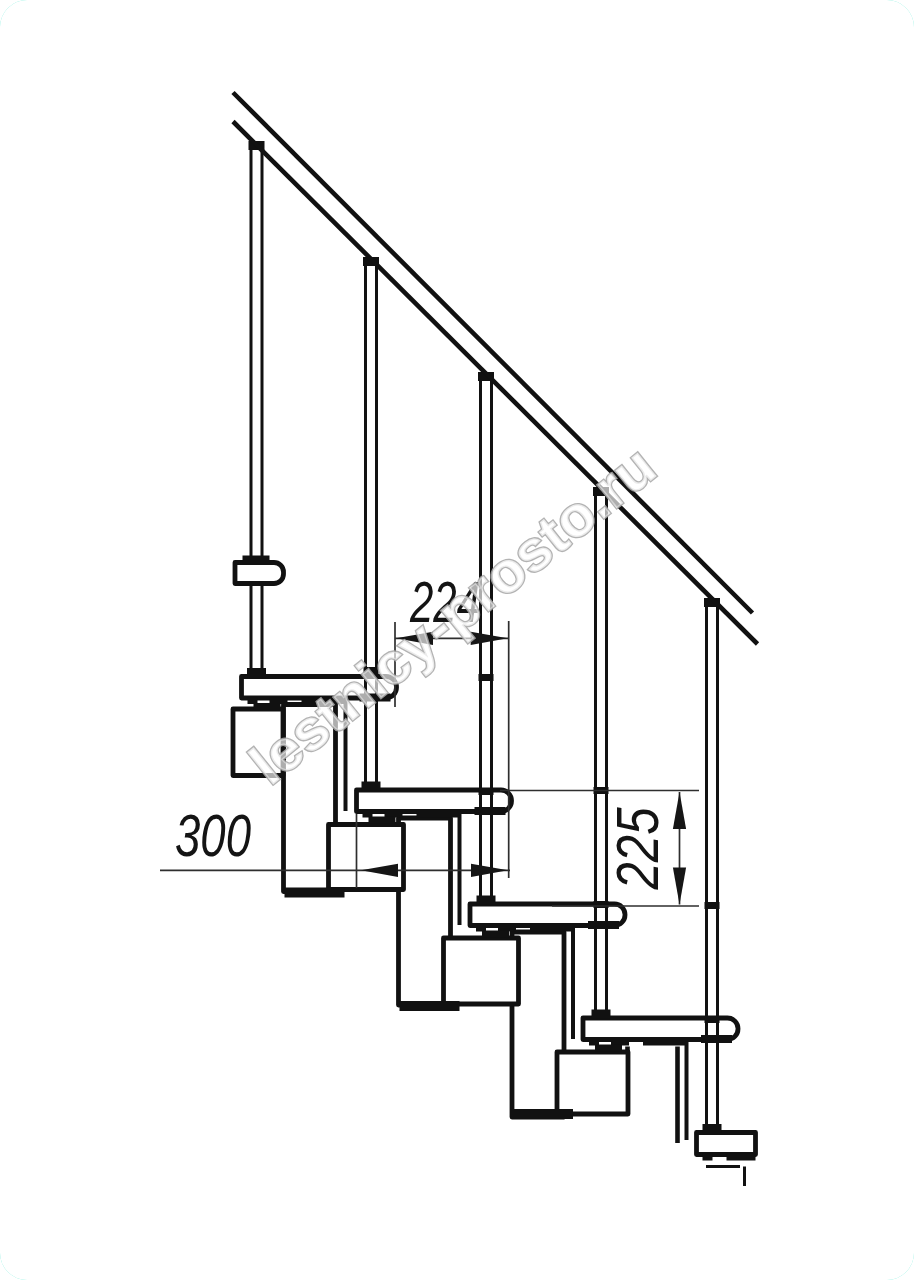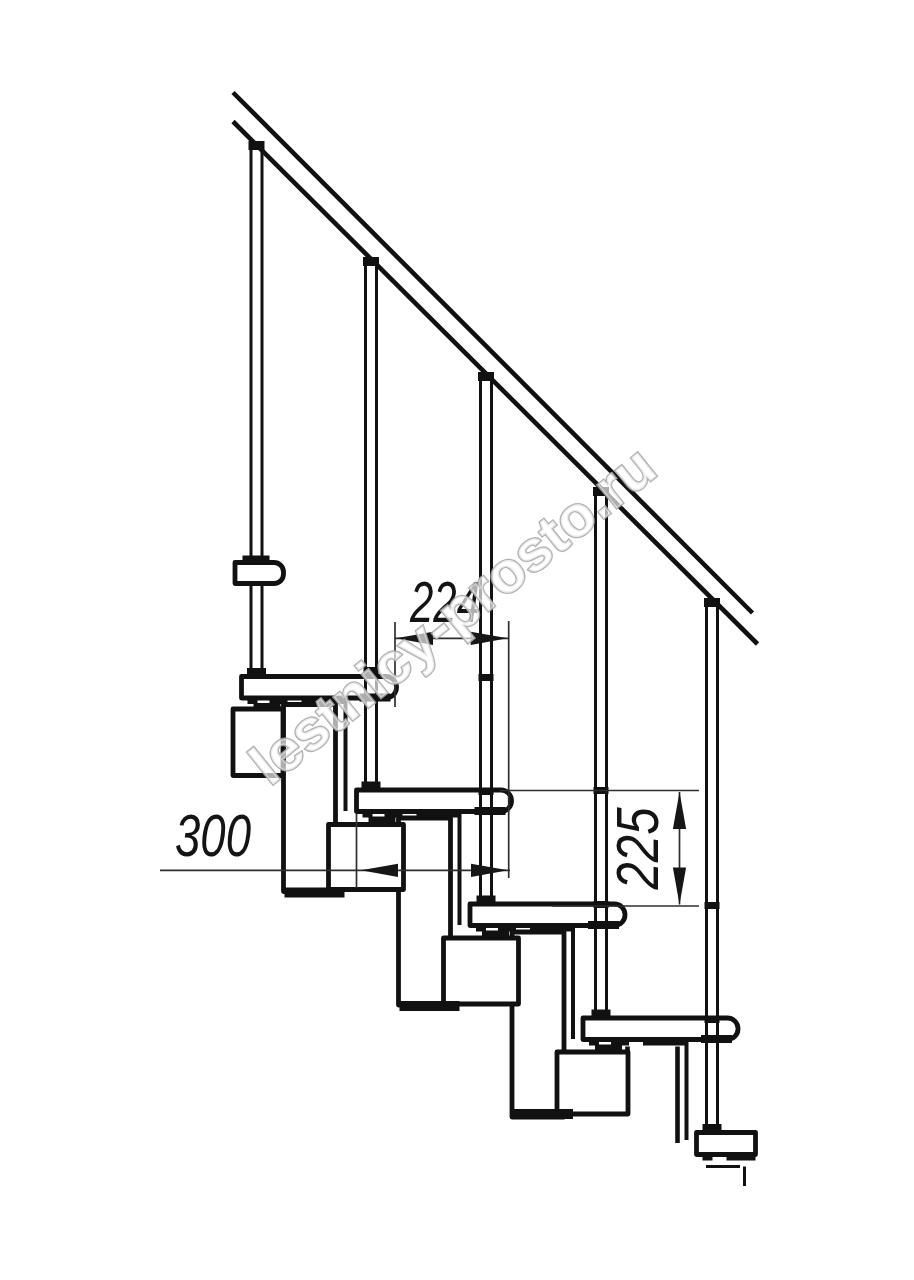--- a/index.html
+++ b/index.html
@@ -2,20 +2,21 @@
 <html><head>
 <meta charset="utf-8">
 <style>
   html,body{margin:0;padding:0;background:#ffffff;}
   .canvas{
     position:relative;
     width:914px;height:1280px;
     background:#5eead4;
     overflow:hidden;
     font-family:"Liberation Sans", sans-serif;
+    border-radius:27px;
   }
   svg{display:block;}
   .shape{fill:#ffffff;stroke:#111111;stroke-width:4.8;stroke-linejoin:round;}
   .thickln{stroke:#111111;stroke-width:4.6;fill:none;stroke-linecap:butt;}
   .medln{stroke:#111111;stroke-width:4;fill:none;}
   .bal{stroke:#111111;stroke-width:3;fill:none;}
   .blk{fill:#111111;stroke:none;}
   .dimln{stroke:#2e2e2e;stroke-width:1.7;fill:none;}
   .dimarrow{fill:#161616;stroke:none;}
   .dimtxt{

